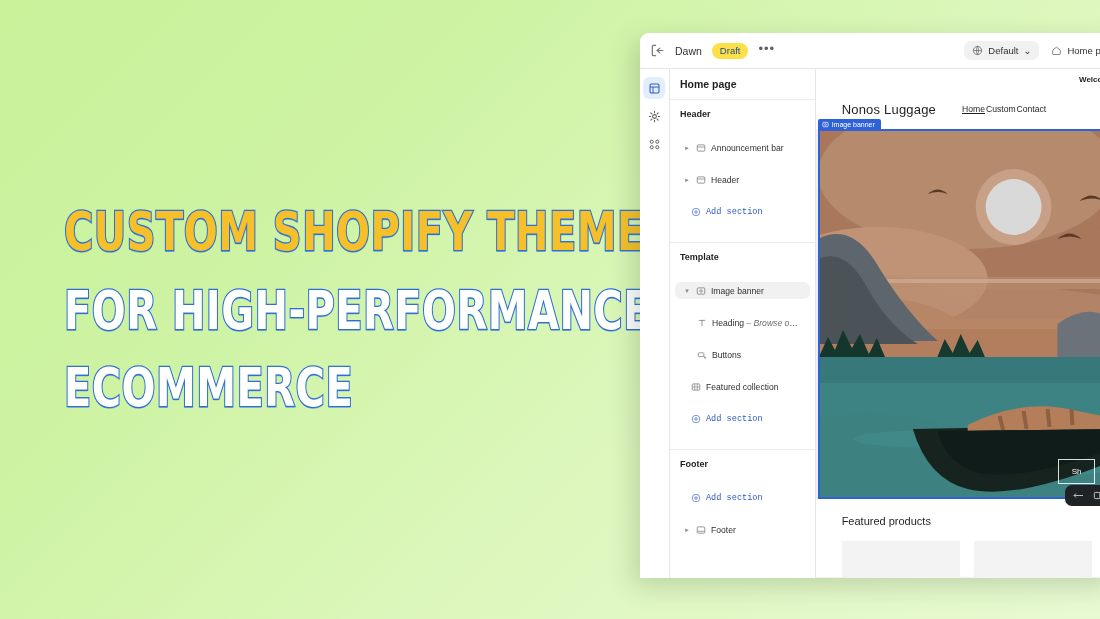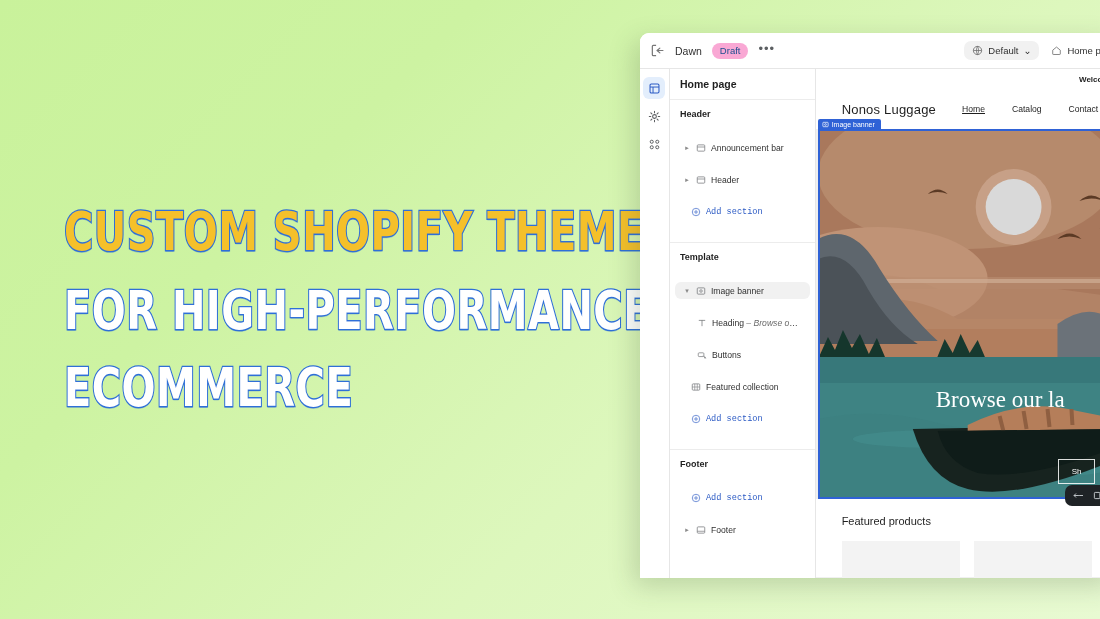--- a/index.html
+++ b/index.html
@@ -61,21 +61,21 @@
     background: #ffffff;
     border-bottom: 1px solid #e6e6e6;
     display: flex;
     align-items: center;
     padding: 0 10px;
     gap: 10px;
   }
   .exit-icon { width: 15px; height: 15px; flex: 0 0 auto; opacity: .75; }
   .theme-name { font-size: 10.5px; color: #303030; font-weight: 500; }
   .draft-badge {
-    font-size: 9.5px; color: #1c4f8f; background: #f9a8d4;
+    font-size: 9.5px; color: #1c4f8f; background: #fde047;
     padding: 2.5px 8px; border-radius: 9px; font-weight: 500;
   }
   .dots { font-size: 13px; color: #5c5f62; letter-spacing: 1px; line-height: 8px; padding-bottom:4px;}
   .topbar-right { margin-left: auto; display: flex; align-items: center; gap: 12px; padding-right: 2px;}
   .pill-btn {
     display: flex; align-items: center; gap: 5px;
     background: #f1f1f1; border-radius: 7px;
     padding: 4px 8px; font-size: 9.5px; color: #303030;
   }
   .plain-btn { display: flex; align-items: center; gap: 5px; font-size: 9.5px; color: #303030; }
@@ -134,21 +134,21 @@
   .announce {
     height: 20px; background: #fff; display:flex; align-items:center;
     justify-content: flex-end; padding-right: 4px;
     font-size: 8px; color: #1f1f1f; font-weight: 600;
   }
   .store-head {
     height: 40px; background: #fff; display: flex; align-items: center;
     padding-left: 26px; gap: 26px;
   }
   .store-name { font-size: 13px; color: #1f1f1f; letter-spacing: .2px; }
-  .store-nav { display: flex; gap: 27px; font-size: 8.6px; color: #1f1f1f; }
+  .store-nav { display: flex; gap: 1px; font-size: 8.6px; color: #1f1f1f; }
   .store-nav .active { text-decoration: underline; }
 
   .banner-wrap { position: relative; margin: 0 1px 0 2px; }
   .banner-badge {
     position: absolute; top: -10px; left: 0px; z-index: 5;
     background: #2f62d6; color: #fff; font-size: 7px;
     padding: 2px 6px 2px 4px; border-radius: 2px 2px 0 0;
     display: flex; align-items: center; gap: 3px; white-space: nowrap;
   }
   .banner-badge svg { width: 7px; height: 7px; }
@@ -350,21 +350,21 @@
     <div class="preview">
 
       <div class="announce">
         <span>Welcome</span>
       </div>
 
       <div class="store-head">
         <span class="store-name">Nonos Luggage</span>
         <div class="store-nav">
           <span class="active">Home</span>
-          <span>Catalog</span>
+          <span>Custom</span>
           <span>Contact</span>
         </div>
       </div>
 
       <div class="banner-wrap">
         <div class="banner-badge">
           <svg viewBox="0 0 16 16">
             <rect x="2" y="3" width="12" height="10" rx="1.4" fill="none" stroke="#ffffff" stroke-width="1.6"></rect>
             <circle cx="8" cy="8" r="2" fill="none" stroke="#ffffff" stroke-width="1.5"></circle>
           </svg>
@@ -401,21 +401,20 @@
               <rect x="0" y="228" width="300" height="26" fill="#37787a"></rect>
               <path d="M0 290 q60 -12 120 4 t180 -2 L300 370 L0 370Z" fill="#3d8181"></path>
               <ellipse cx="120" cy="310" rx="85" ry="9" fill="#469191" opacity=".5"></ellipse>
               <ellipse cx="215" cy="340" rx="75" ry="8" fill="#469191" opacity=".45"></ellipse>
               <path d="M95 300 L300 296 L300 330 Q200 372 150 360 Q110 350 95 300Z" fill="#17231f"></path>
               <path d="M150 296 q55 -28 110 -14 L300 290 L300 300 L150 302Z" fill="#b57e5a"></path>
               <path d="M182 287 l4 16 M206 282 l3 18 M230 280 l2 18 M254 280 l1 16" stroke="#8f5f41" stroke-width="4" fill="none"></path>
               <path d="M120 302 L300 300 L300 318 Q210 352 160 344 Q128 334 120 302Z" fill="#0f1c19"></path>
             </g>
           </svg>
-          <div class="hero-text">Browse our la</div>
           <div class="hero-btn">Sh</div>
         </div>
       </div>
 
       <div class="featured">
         <div class="float-bar">
           <svg viewBox="0 0 16 16">
             <path d="M2 8h6M9.5 8h4.5M4 5.5 1.5 8 4 10.5" fill="none" stroke="#cfd3d6" stroke-width="1.3" stroke-linecap="round" stroke-linejoin="round"></path>
           </svg>
           <svg viewBox="0 0 16 16">

